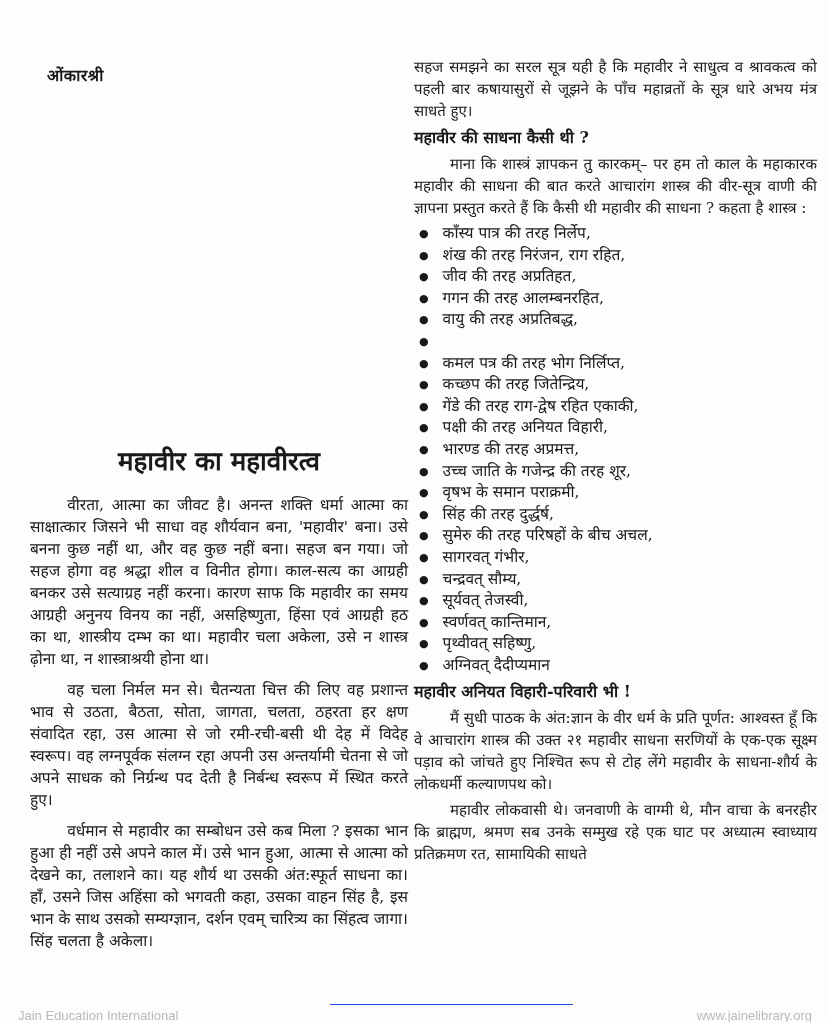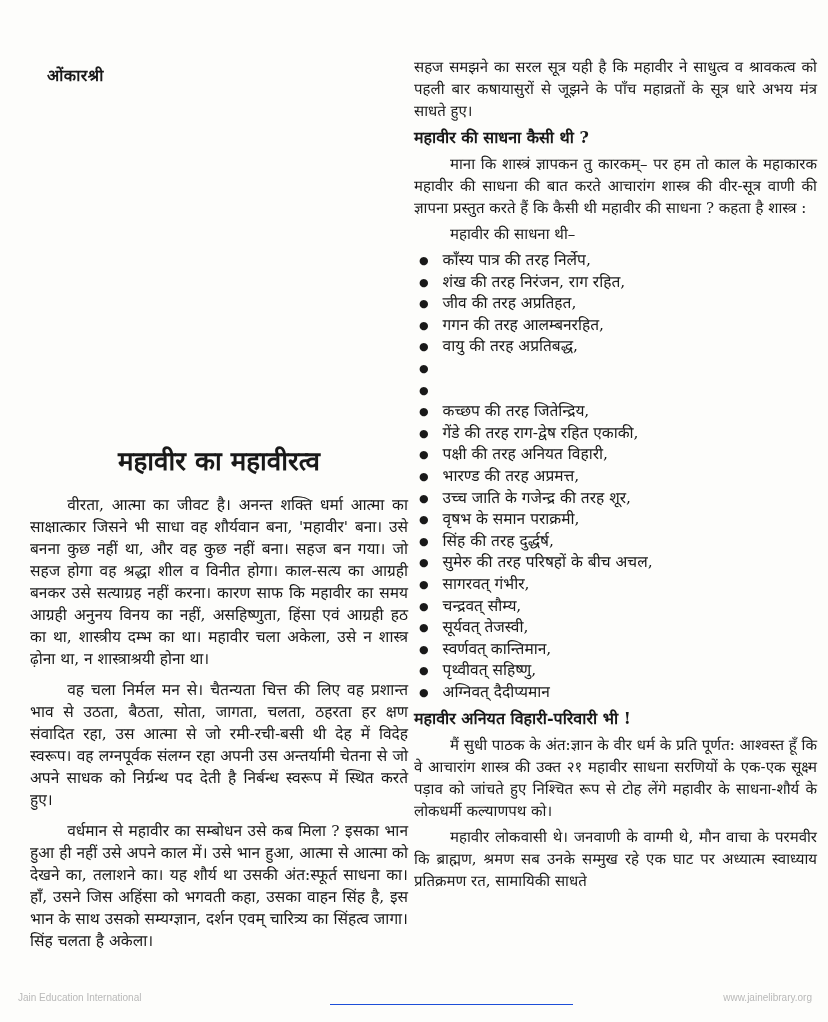--- a/index.html
+++ b/index.html
@@ -47,23 +47,23 @@
     position:absolute;left:330px;top:959px;width:243px;
     border-top:1px solid #1d4ed8;padding-top:16px;
     text-align:center;font-size:15px;font-weight:bold;margin-top:45px;
   }
   .page-num .orn{
     font-size:12px;font-weight:normal;position:relative;top:-1px;
     font-family:"DejaVu Sans","Liberation Sans",sans-serif;
     padding:0 4px;
   }
   .bottom-bar{
-    position:absolute;left:0;right:0;bottom:16px;height:14px;
+    position:absolute;left:0;right:0;bottom:0;height:14px;
     font-family:"Liberation Sans","DejaVu Sans",sans-serif;
-    font-size:10px;color:#b9b9b9;
+    font-size:13px;color:#b9b9b9;
   }
   .bottom-bar .bl{position:absolute;left:18px;}
   .bottom-bar .bc{position:absolute;left:0;right:0;text-align:center;}
   .bottom-bar .br{position:absolute;right:16px;}
 </style>
 </head>
 <body>
 
 <div class="page">
 
@@ -73,21 +73,20 @@
     <h1 class="article-title">महावीर का महावीरत्व</h1>
     <p>वीरता, आत्मा का जीवट है। अनन्त शक्ति धर्मा आत्मा का साक्षात्कार जिसने भी साधा वह शौर्यवान बना, 'महावीर' बना। उसे बनना कुछ नहीं था, और वह कुछ नहीं बना। सहज बन गया। जो सहज होगा वह श्रद्धा शील व विनीत होगा। काल-सत्य का आग्रही बनकर उसे सत्याग्रह नहीं करना। कारण साफ कि महावीर का समय आग्रही अनुनय विनय का नहीं, असहिष्णुता, हिंसा एवं आग्रही हठ का था, शास्त्रीय दम्भ का था। महावीर चला अकेला, उसे न शास्त्र ढ़ोना था, न शास्त्राश्रयी होना था।</p>
     <p>वह चला निर्मल मन से। चैतन्यता चित्त की लिए वह प्रशान्त भाव से उठता, बैठता, सोता, जागता, चलता, ठहरता हर क्षण संवादित रहा, उस आत्मा से जो रमी-रची-बसी थी देह में विदेह स्वरूप। वह लग्नपूर्वक संलग्न रहा अपनी उस अन्तर्यामी चेतना से जो अपने साधक को निर्ग्रन्थ पद देती है निर्बन्ध स्वरूप में स्थित करते हुए।</p>
     <p>वर्धमान से महावीर का सम्बोधन उसे कब मिला ? इसका भान हुआ ही नहीं उसे अपने काल में। उसे भान हुआ, आत्मा से आत्मा को देखने का, तलाशने का। यह शौर्य था उसकी अंत:स्फूर्त साधना का। हाँ, उसने जिस अहिंसा को भगवती कहा, उसका वाहन सिंह है, इस भान के साथ उसको सम्यग्ज्ञान, दर्शन एवम् चारित्र्य का सिंहत्व जागा। सिंह चलता है अकेला।</p>
   </div>
 
   <div class="col-right">
     <p>सहज समझने का सरल सूत्र यही है कि महावीर ने साधुत्व व श्रावकत्व को पहली बार कषायासुरों से जूझने के पाँच महाव्रतों के सूत्र धारे अभय मंत्र साधते हुए।</p>
     <h2 class="sec-head">महावीर की साधना कैसी थी ?</h2>
     <p class="indent">माना कि शास्त्रं ज्ञापकन तु कारकम्– पर हम तो काल के महाकारक महावीर की साधना की बात करते आचारांग शास्त्र की वीर-सूत्र वाणी की ज्ञापना प्रस्तुत करते हैं कि कैसी थी महावीर की साधना ? कहता है शास्त्र :</p>
-    <p class="list-lead">महावीर की साधना थी–</p>
 
     <ul class="sadhana">
       <li>
           <span class="blt">●</span>
           <span>काँस्य पात्र की तरह निर्लेप,</span>
         </li>
       <li>
           <span class="blt">●</span>
           <span>शंख की तरह निरंजन, राग रहित,</span>
         </li>
@@ -101,20 +100,21 @@
         </li>
       <li>
           <span class="blt">●</span>
           <span>वायु की तरह अप्रतिबद्ध,</span>
         </li>
       <li>
           <span class="blt">●</span>
         </li>
       <li>
           <span class="blt">●</span>
+          <span>कमल पत्र की तरह भोग निर्लिप्त,</span>
         </li>
       <li>
           <span class="blt">●</span>
           <span>कच्छप की तरह जितेन्द्रिय,</span>
         </li>
       <li>
           <span class="blt">●</span>
           <span>गेंडे की तरह राग-द्वेष रहित एकाकी,</span>
         </li>
       <li>
@@ -162,21 +162,21 @@
           <span>पृथ्वीवत् सहिष्णु,</span>
         </li>
       <li>
           <span class="blt">●</span>
           <span>अग्निवत् दैदीप्यमान</span>
         </li>
     </ul>
 
     <h2 class="sec-head">महावीर अनियत विहारी-परिवारी भी !</h2>
     <p class="indent">मैं सुधी पाठक के अंत:ज्ञान के वीर धर्म के प्रति पूर्णत: आश्वस्त हूँ कि वे आचारांग शास्त्र की उक्त २१ महावीर साधना सरणियों के एक-एक सूक्ष्म पड़ाव को जांचते हुए निश्चित रूप से टोह लेंगे महावीर के साधना-शौर्य के लोकधर्मी कल्याणपथ को।</p>
-    <p class="indent">महावीर लोकवासी थे। जनवाणी के वाग्मी थे, मौन वाचा के परमवीर कि ब्राह्मण, श्रमण सब उनके सम्मुख रहे एक घाट पर अध्यात्म स्वाध्याय प्रतिक्रमण रत, सामायिकी साधते</p>
+    <p class="indent">महावीर लोकवासी थे। जनवाणी के वाग्मी थे, मौन वाचा के बनरहीर कि ब्राह्मण, श्रमण सब उनके सम्मुख रहे एक घाट पर अध्यात्म स्वाध्याय प्रतिक्रमण रत, सामायिकी साधते</p>
   </div>
 
   <div class="page-num">
     <span class="orn">✿</span>
     <span>अष्टदशी / 97</span>
     <span class="orn">✿</span>
   </div>
 
   <div class="bottom-bar">
     <span class="bl">Jain Education International</span>

